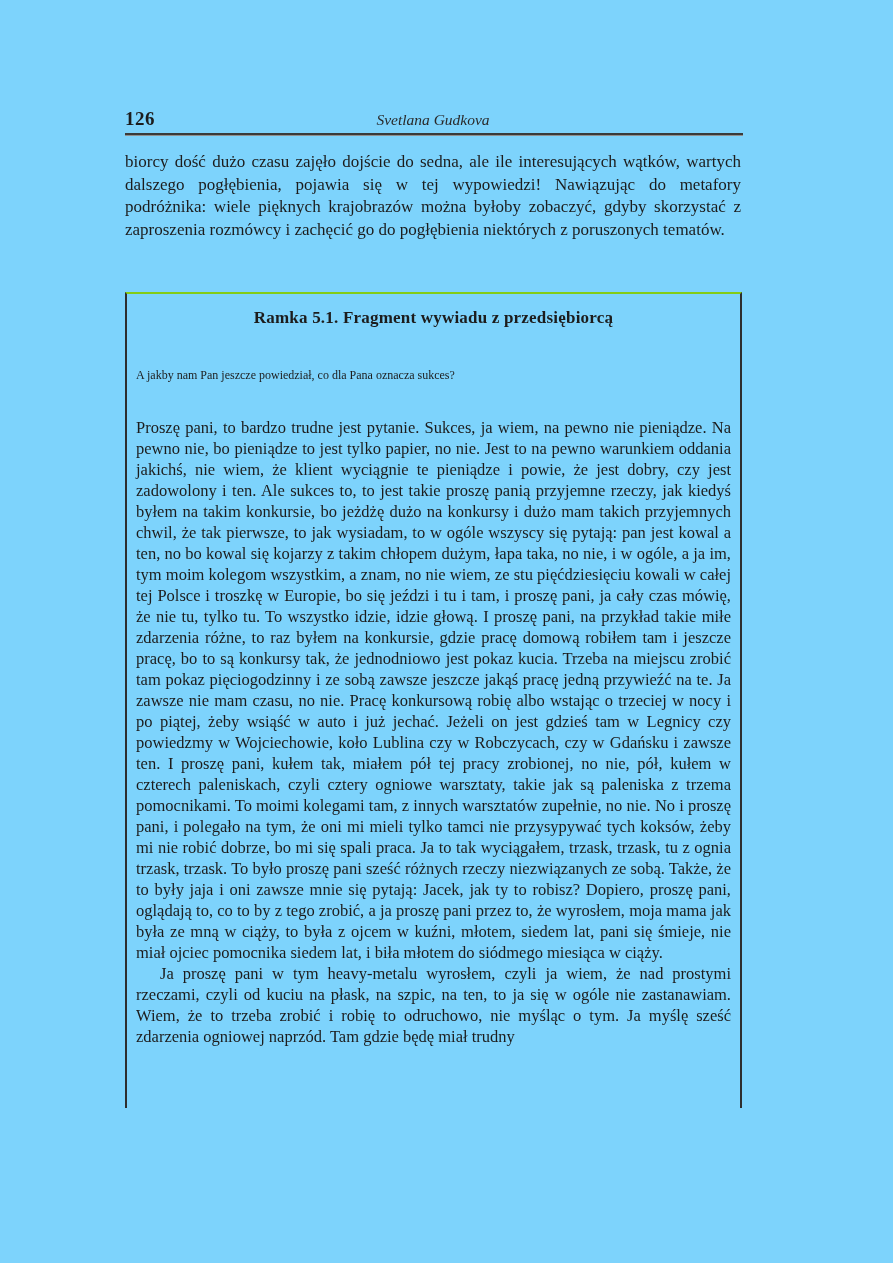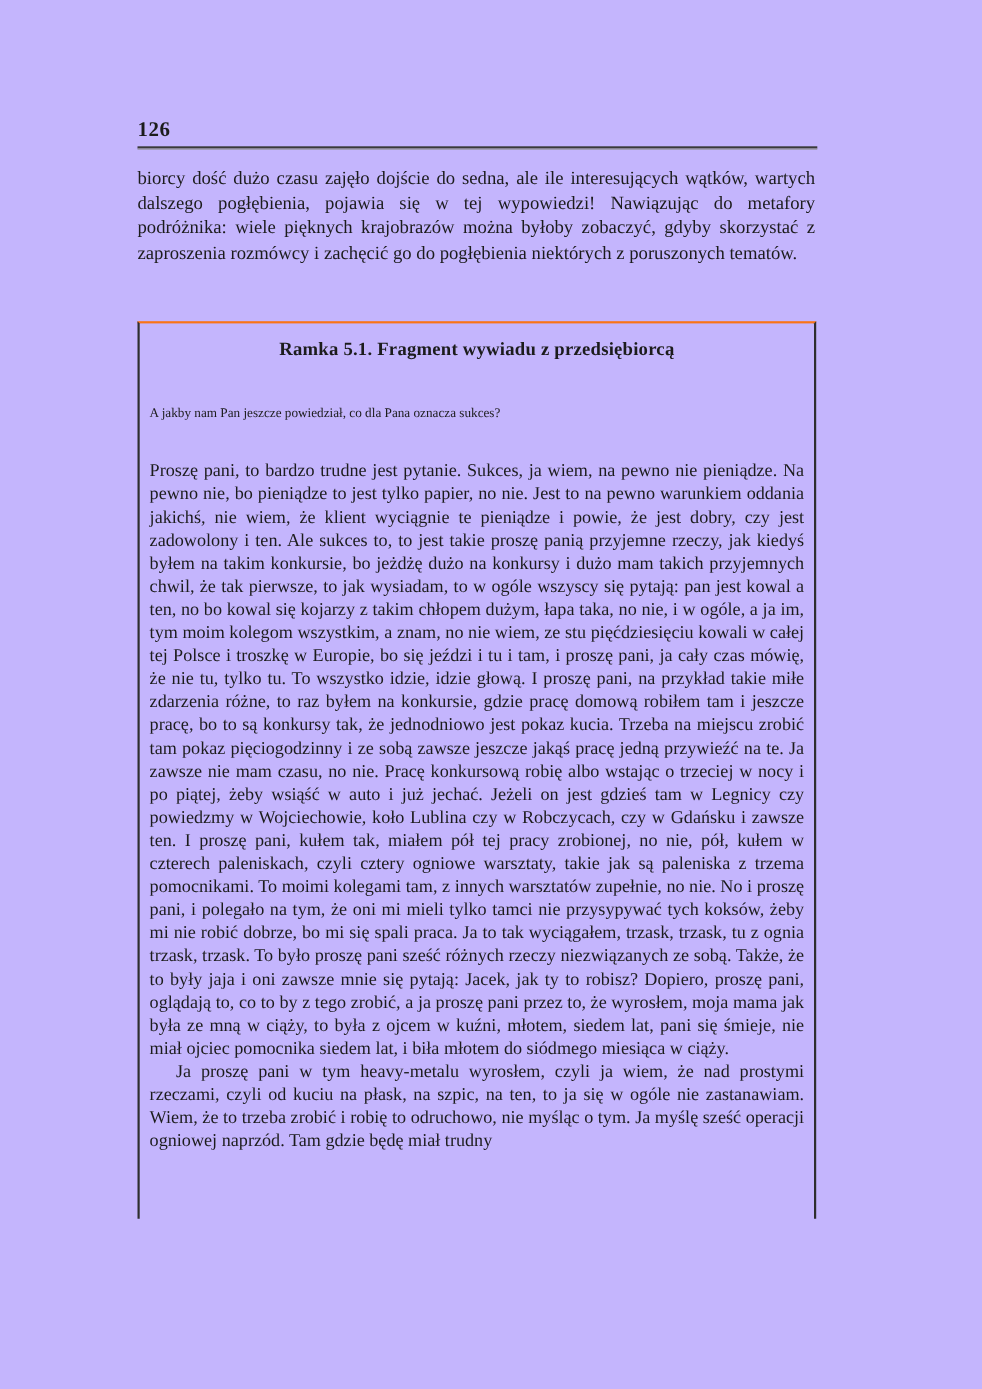--- a/index.html
+++ b/index.html
@@ -5,21 +5,21 @@
   * { margin: 0; padding: 0; box-sizing: border-box; }
   html, body { background: #ffffff; }
   body {
     font-family: "Liberation Serif", "DejaVu Serif", serif;
     color: #1c1c1c;
   }
   .page {
     position: relative;
     width: 893px;
     height: 1263px;
-    background: #c4b5fd;
+    background: #7dd3fc;
     overflow: hidden;
   }
   
   .running-header {
     position: absolute;
     left: 125px;
     top: 108px;
     width: 616px;
     height: 24px;
   }
@@ -61,21 +61,21 @@
     text-align: justify;
     hyphens: auto;
   }
   
   .frame-box {
     position: absolute;
     left: 125px;
     top: 292px;
     width: 617px;
     height: 816px;               
-    border-top: 2px solid #f97316;
+    border-top: 2px solid #84cc16;
     border-left: 2px solid #2e2e2e;
     border-right: 2px solid #2e2e2e;
     border-bottom: none;
     padding: 13px 9px 0 9px;
     overflow: hidden;
   }
   .box-title {
     text-align: center;
     font-size: 17px;
     font-weight: bold;
@@ -96,26 +96,27 @@
   .a1 { margin-top: 31px; }
   .a2 { text-indent: 24px; }
 </style>
 </head>
 <body>
 
 <div class="page">
 
   <header class="running-header">
     <span class="page-num">126</span>
+    <span class="running-head">Svetlana Gudkova</span>
   </header>
 
   <div class="header-rule"></div>
 
   <p class="intro">biorcy dość dużo czasu zajęło dojście do sedna, ale ile interesujących wątków, wartych dalszego pogłębienia, pojawia się w tej wypowiedzi! Nawiązując do metafory podróżnika: wiele pięknych krajobrazów można byłoby zobaczyć, gdyby skorzystać z zaproszenia rozmówcy i zachęcić go do pogłębienia niektórych z poruszonych tematów.</p>
 
   <section class="frame-box">
     <h3 class="box-title">Ramka 5.1. Fragment wywiadu z przedsiębiorcą</h3>
     <p class="question">A jakby nam Pan jeszcze powiedział, co dla Pana oznacza sukces?</p>
     <p class="answer a1">Proszę pani, to bardzo trudne jest pytanie. Sukces, ja wiem, na pewno nie pieniądze. Na pewno nie, bo pieniądze to jest tylko papier, no nie. Jest to na pewno warunkiem oddania jakichś, nie wiem, że klient wyciągnie te pieniądze i powie, że jest dobry, czy jest zadowolony i ten. Ale sukces to, to jest takie proszę panią przyjemne rzeczy, jak kiedyś byłem na takim konkursie, bo jeżdżę dużo na konkursy i dużo mam takich przyjemnych chwil, że tak pierwsze, to jak wysiadam, to w ogóle wszyscy się pytają: pan jest kowal a ten, no bo kowal się kojarzy z takim chłopem dużym, łapa taka, no nie, i w ogóle, a ja im, tym moim kolegom wszystkim, a znam, no nie wiem, ze stu pięćdziesięciu kowali w całej tej Polsce i troszkę w Europie, bo się jeździ i tu i tam, i proszę pani, ja cały czas mówię, że nie tu, tylko tu. To wszystko idzie, idzie głową. I proszę pani, na przykład takie miłe zdarzenia różne, to raz byłem na konkursie, gdzie pracę domową robiłem tam i jeszcze pracę, bo to są konkursy tak, że jednodniowo jest pokaz kucia. Trzeba na miejscu zrobić tam pokaz pięciogodzinny i ze sobą zawsze jeszcze jakąś pracę jedną przywieźć na te. Ja zawsze nie mam czasu, no nie. Pracę konkursową robię albo wstając o trzeciej w nocy i po piątej, żeby wsiąść w auto i już jechać. Jeżeli on jest gdzieś tam w Legnicy czy powiedzmy w Wojciechowie, koło Lublina czy w Robczycach, czy w Gdańsku i zawsze ten. I proszę pani, kułem tak, miałem pół tej pracy zrobionej, no nie, pół, kułem w czterech paleniskach, czyli cztery ogniowe warsztaty, takie jak są paleniska z trzema pomocnikami. To moimi kolegami tam, z innych warsztatów zupełnie, no nie. No i proszę pani, i polegało na tym, że oni mi mieli tylko tamci nie przysypywać tych koksów, żeby mi nie robić dobrze, bo mi się spali praca. Ja to tak wyciągałem, trzask, trzask, tu z ognia trzask, trzask. To było proszę pani sześć różnych rzeczy niezwiązanych ze sobą. Także, że to były jaja i oni zawsze mnie się pytają: Jacek, jak ty to robisz? Dopiero, proszę pani, oglądają to, co to by z tego zrobić, a ja proszę pani przez to, że wyrosłem, moja mama jak była ze mną w ciąży, to była z ojcem w kuźni, młotem, siedem lat, pani się śmieje, nie miał ojciec pomocnika siedem lat, i biła młotem do siódmego miesiąca w ciąży.</p>
-    <p class="answer a2">Ja proszę pani w tym heavy-metalu wyrosłem, czyli ja wiem, że nad prostymi rzeczami, czyli od kuciu na płask, na szpic, na ten, to ja się w ogóle nie zastanawiam. Wiem, że to trzeba zrobić i robię to odruchowo, nie myśląc o tym. Ja myślę sześć operacji ogniowej naprzód. Tam gdzie będę miał trudny</p>
+    <p class="answer a2">Ja proszę pani w tym heavy-metalu wyrosłem, czyli ja wiem, że nad prostymi rzeczami, czyli od kuciu na płask, na szpic, na ten, to ja się w ogóle nie zastanawiam. Wiem, że to trzeba zrobić i robię to odruchowo, nie myśląc o tym. Ja myślę sześć zdarzenia ogniowej naprzód. Tam gdzie będę miał trudny</p>
   </section>
 
 </div>
 
 </body></html>

